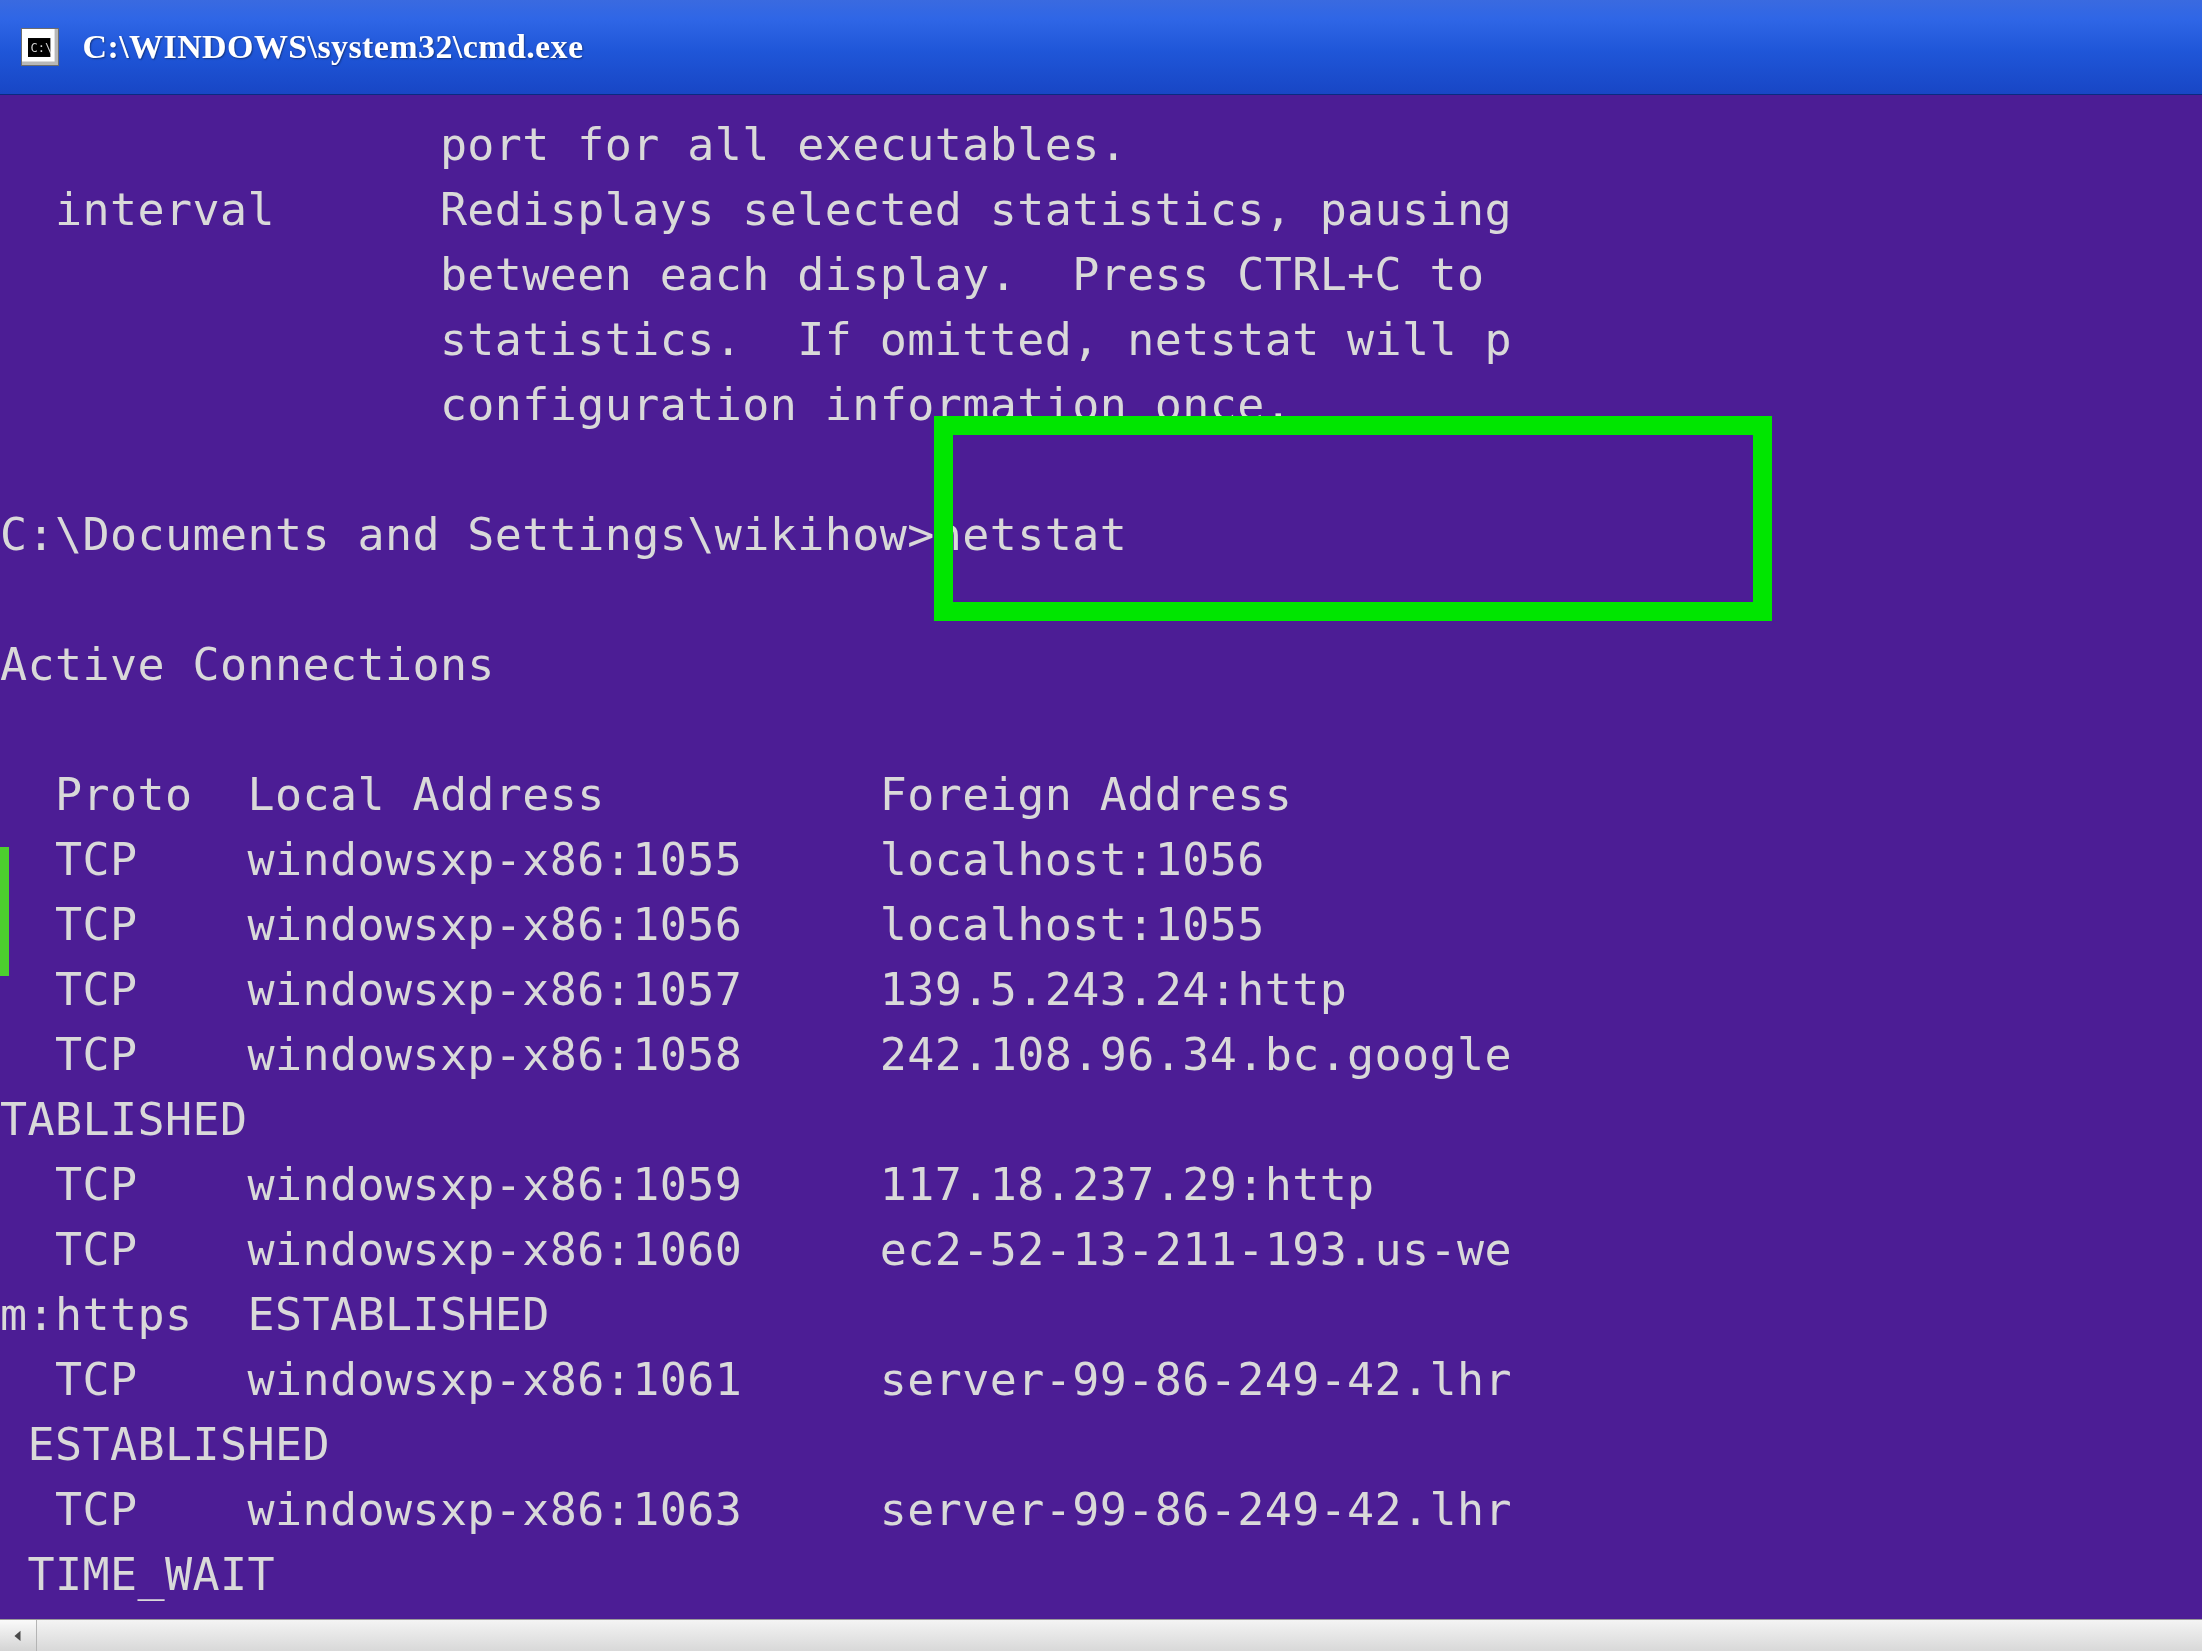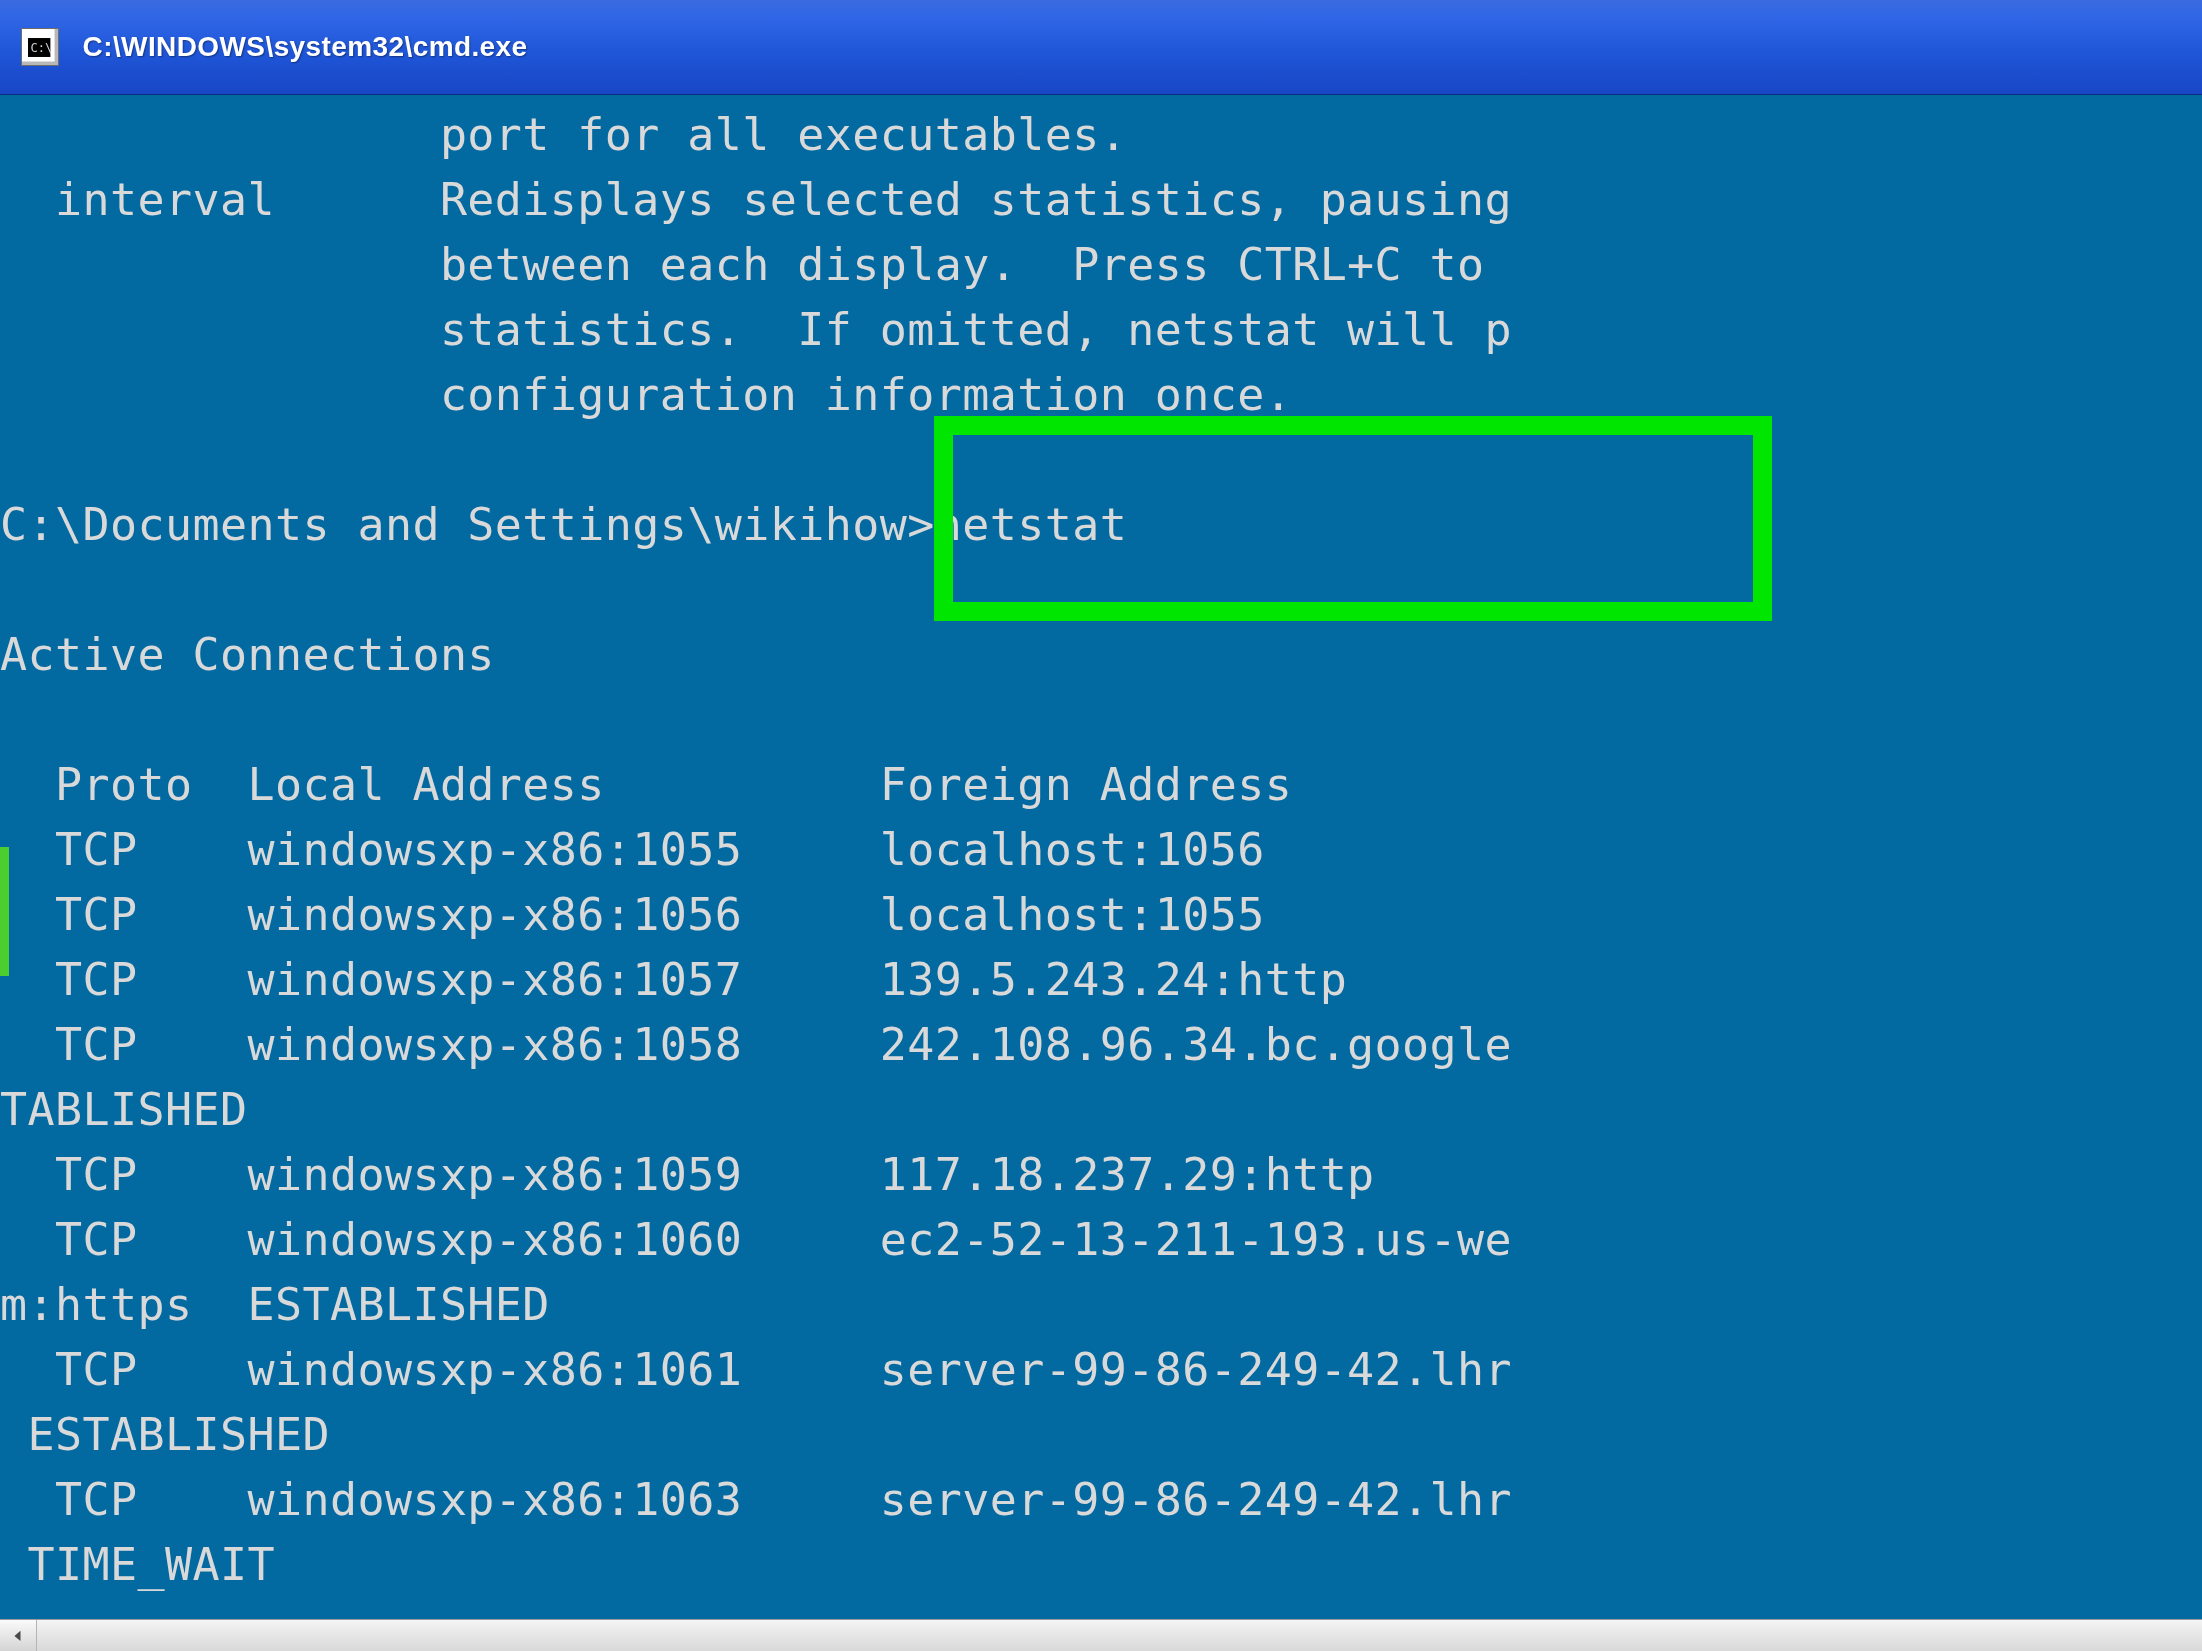--- a/index.html
+++ b/index.html
@@ -33,42 +33,42 @@
     display: flex;
     align-items: center;
     justify-content: center;
     margin-right: 24px;
     border: 1.7px solid #6d6d6d;
     box-shadow: inset -3.4px -3.4px 0 #b8b8b8;
   }
   .titlebar .icon-box svg { display:block; }
   .titlebar .title-text {
     color: #fff;
-    font-family: Liberation Sans, sans-serif;
+    font-family: Liberation Serif, serif;
     font-weight: 700;
-    font-size: 28px;
+    font-size: 34px;
     letter-spacing: 0.4px;
     text-shadow: 0.9px 0.9px 1.7px rgba(0,0,0,.4);
   }
 
   
   .terminal {
     position: absolute;
     top: 95px;
     left: 0;
     right: 0;
     bottom: 31px; 
-    background: #0369a1;
+    background: #4c1d95;
     color: #d9d9d9;
     font-size: 45px;          
     line-height: 65px;
     letter-spacing: 0.4px;
     white-space: pre;
     overflow: hidden;
-    padding-top: 7px;
+    padding-top: 17px;
   }
   .terminal .row { white-space: pre; }
 
   
   .highlight-box {
     position: absolute;
     border: 19px solid #00e600;
     box-sizing: border-box;
     pointer-events: none;
   }

